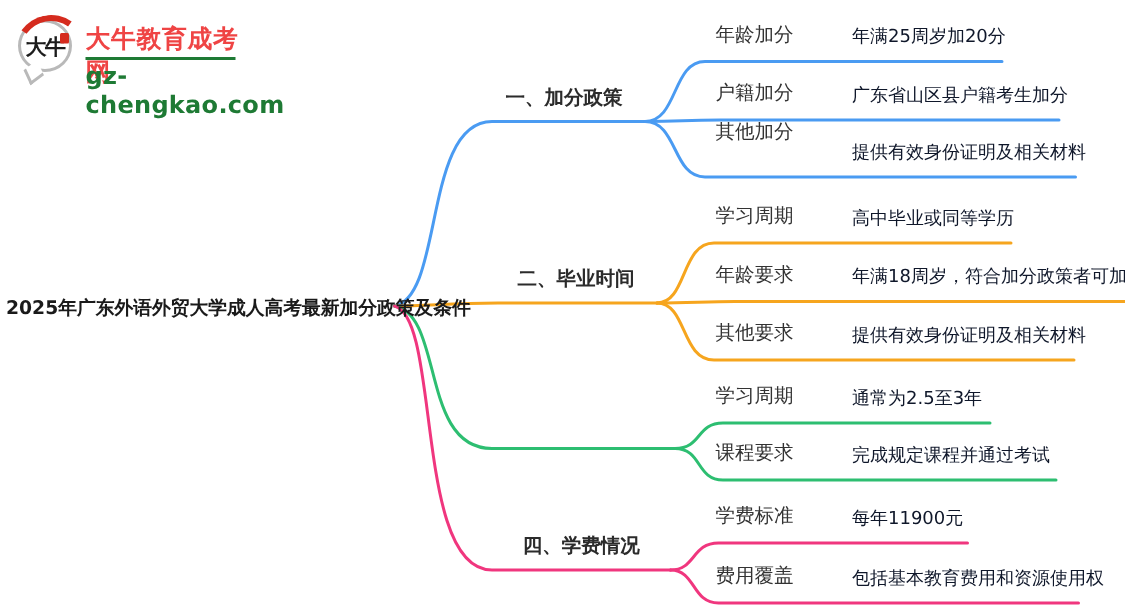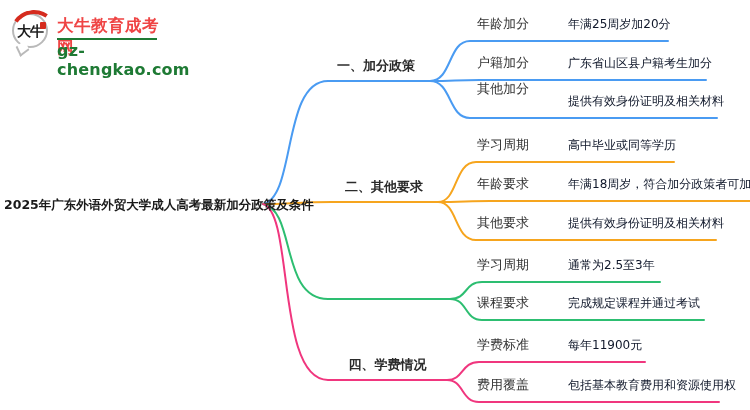--- a/index.html
+++ b/index.html
@@ -92,21 +92,21 @@
   <div class="txt root-title">2025年广东外语外贸大学成人高考最新加分政策及条件</div>
 
   <div class="txt branch-label" style="left:322px;width:108px;top:57px">一、加分政策</div>
   <div class="txt sub-label" style="top:15px">年龄加分</div>
   <div class="txt sub-value" style="top:16px">年满25周岁加20分</div>
   <div class="txt sub-label" style="top:54px">户籍加分</div>
   <div class="txt sub-value" style="top:55px">广东省山区县户籍考生加分</div>
   <div class="txt sub-label" style="top:80px">其他加分</div>
   <div class="txt sub-value" style="top:93px">提供有效身份证明及相关材料</div>
 
-  <div class="txt branch-label" style="left:330px;width:108px;top:178px">二、其他要求</div>
+  <div class="txt branch-label" style="left:330px;width:108px;top:178px">二、毕业时间</div>
   <div class="txt sub-label" style="top:136px">学习周期</div>
   <div class="txt sub-value" style="top:137px">高中毕业或同等学历</div>
   <div class="txt sub-label" style="top:175px">年龄要求</div>
   <div class="txt sub-value" style="top:176px">年满18周岁，符合加分政策者可加分</div>
   <div class="txt sub-label" style="top:214px">其他要求</div>
   <div class="txt sub-value" style="top:215px">提供有效身份证明及相关材料</div>
 
   <div class="txt sub-label" style="top:256px">学习周期</div>
   <div class="txt sub-value" style="top:257px">通常为2.5至3年</div>
   <div class="txt sub-label" style="top:294px">课程要求</div>

